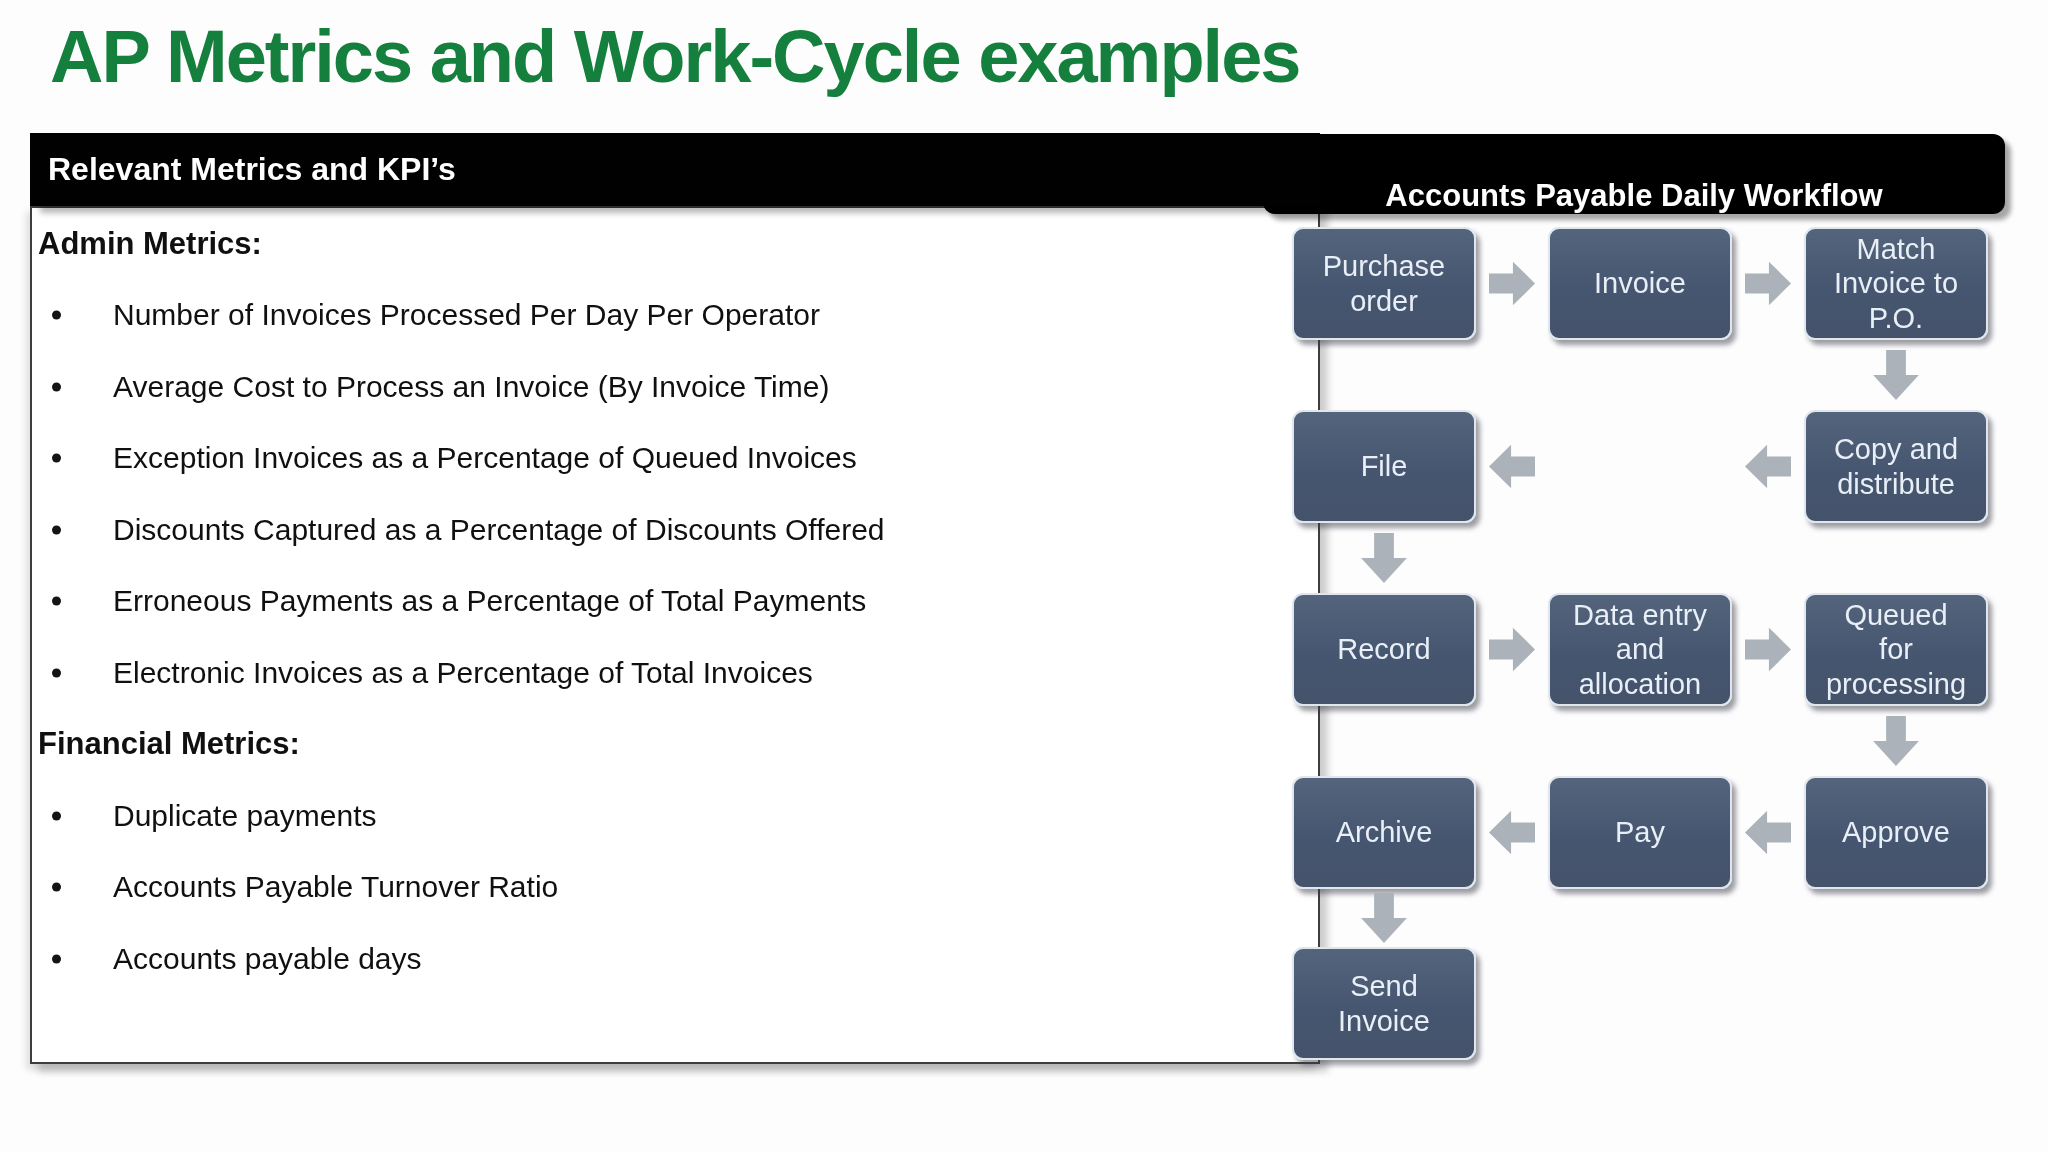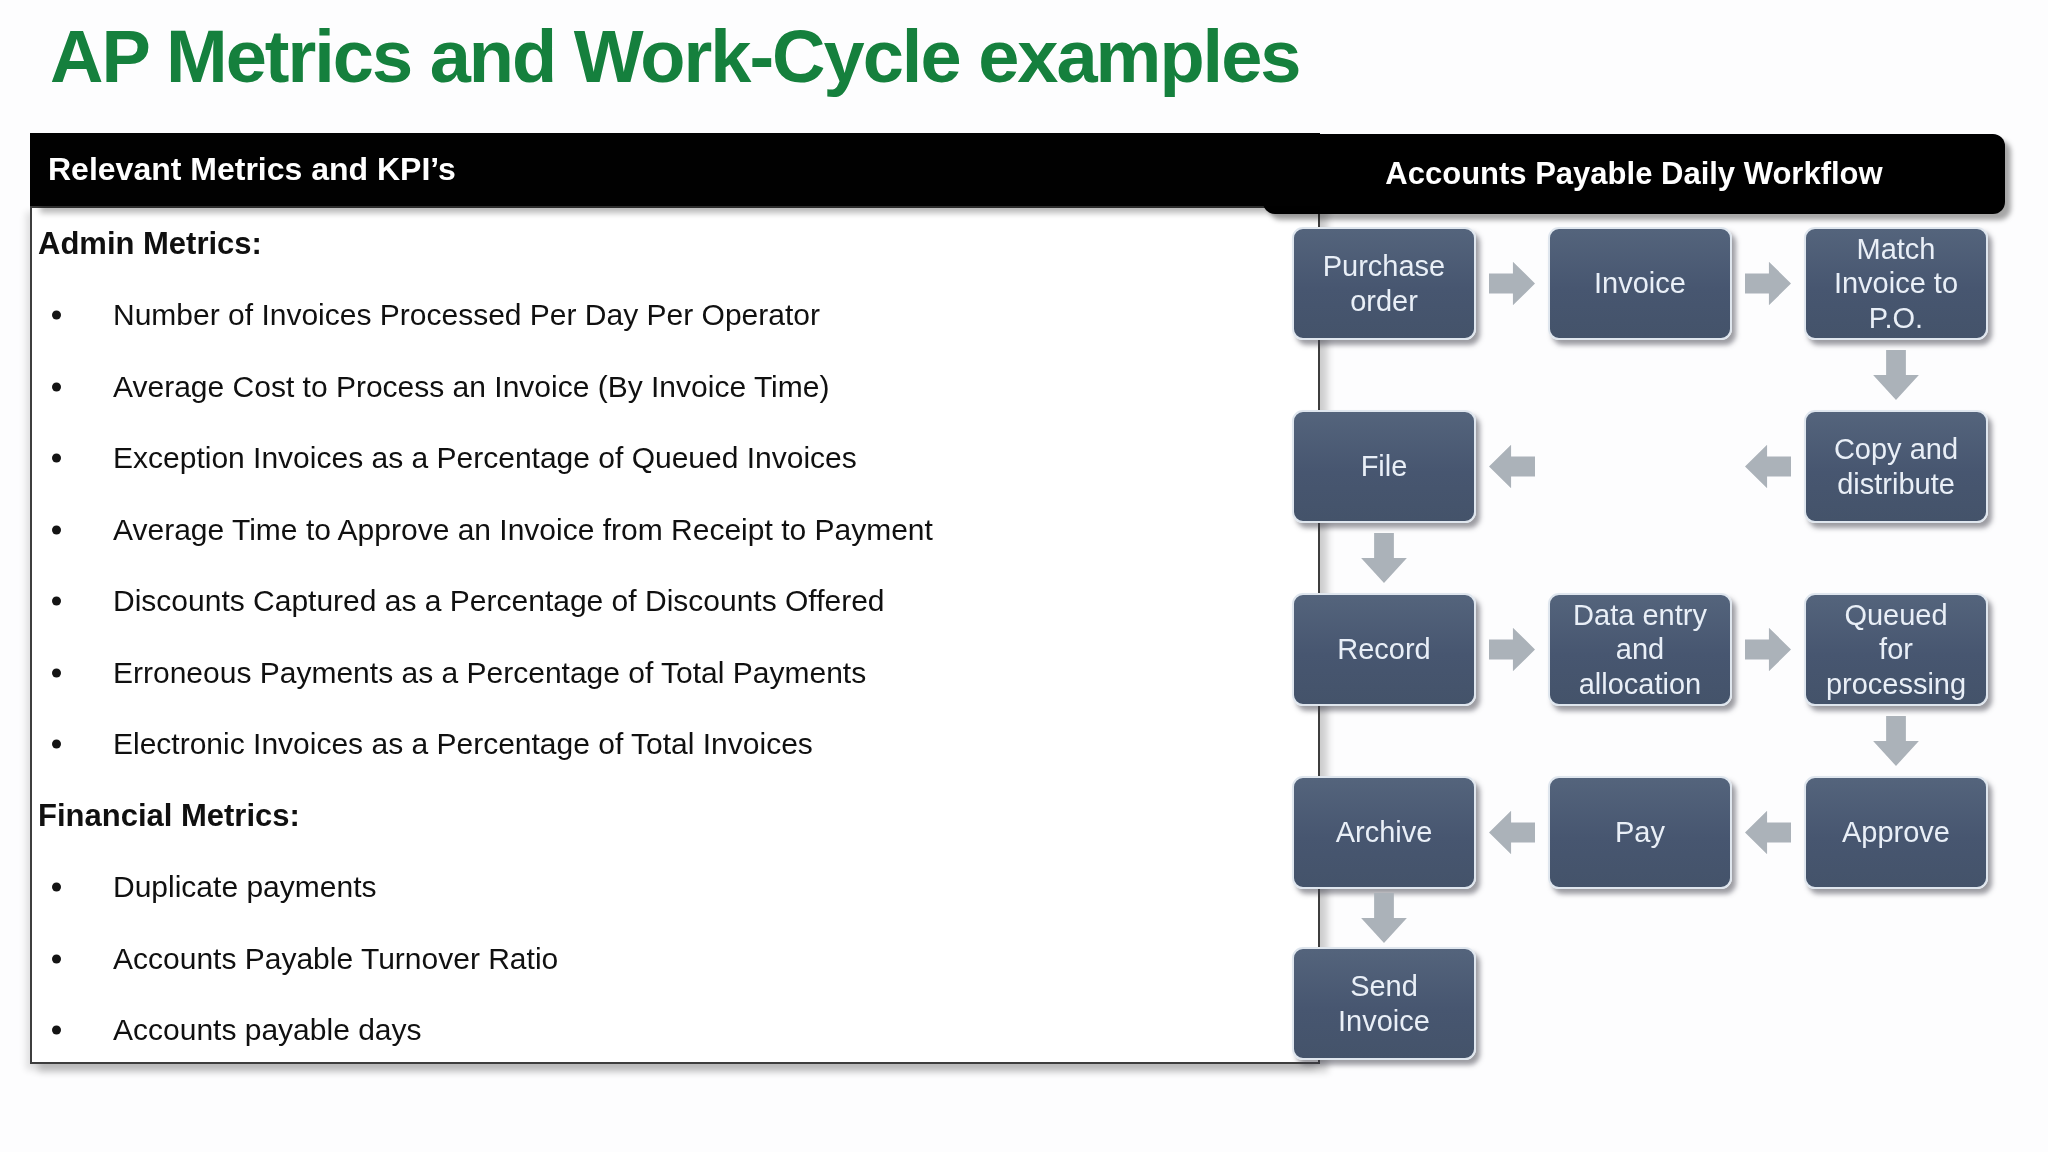--- a/index.html
+++ b/index.html
@@ -38,21 +38,21 @@
   .line.bullet::before {
     content:""; position:absolute; left:20px; top:50%; transform:translateY(-50%);
     width:9px; height:9px; border-radius:50%; background:#141414;
   }
 
   
   .workflow-header {
     position:absolute; left:1263px; top:134px; width:742px; height:80px;
     background:#000000; border-radius:12px;
     color:#ffffff; font-size:31px; font-weight:bold;
-    display:flex; align-items:center; justify-content:center;
+    display:flex; align-items:flex-end; justify-content:center;
     box-shadow:6px 6px 5px rgba(0,0,0,0.35);
   }
 
   .flow {
     position:absolute; left:1292px; top:227px;
     display:grid;
     grid-template-columns:184px 72px 184px 72px 184px;
     grid-template-rows:113px 70px 113px 70px 113px 70px 113px 58px 113px;
   }
   .node {
@@ -76,21 +76,20 @@
 
 <div class="metrics-panel">
   <div class="metrics-header">
     <span>Relevant Metrics and KPI’s</span>
   </div>
   <div class="metrics-body">
     <div class="line heading">Admin Metrics:</div>
     <div class="line bullet">Number of Invoices Processed Per Day Per Operator</div>
     <div class="line bullet">Average Cost to Process an Invoice (By Invoice Time)</div>
     <div class="line bullet">Exception Invoices as a Percentage of Queued Invoices</div>
-    <div class="line bullet">Average Time to Approve an Invoice from Receipt to Payment</div>
     <div class="line bullet">Discounts Captured as a Percentage of Discounts Offered</div>
     <div class="line bullet">Erroneous Payments as a Percentage of Total Payments</div>
     <div class="line bullet">Electronic Invoices as a Percentage of Total Invoices</div>
     <div class="line heading">Financial Metrics:</div>
     <div class="line bullet">Duplicate payments</div>
     <div class="line bullet">Accounts Payable Turnover Ratio</div>
     <div class="line bullet">Accounts payable days</div>
   </div>
 </div>
 

